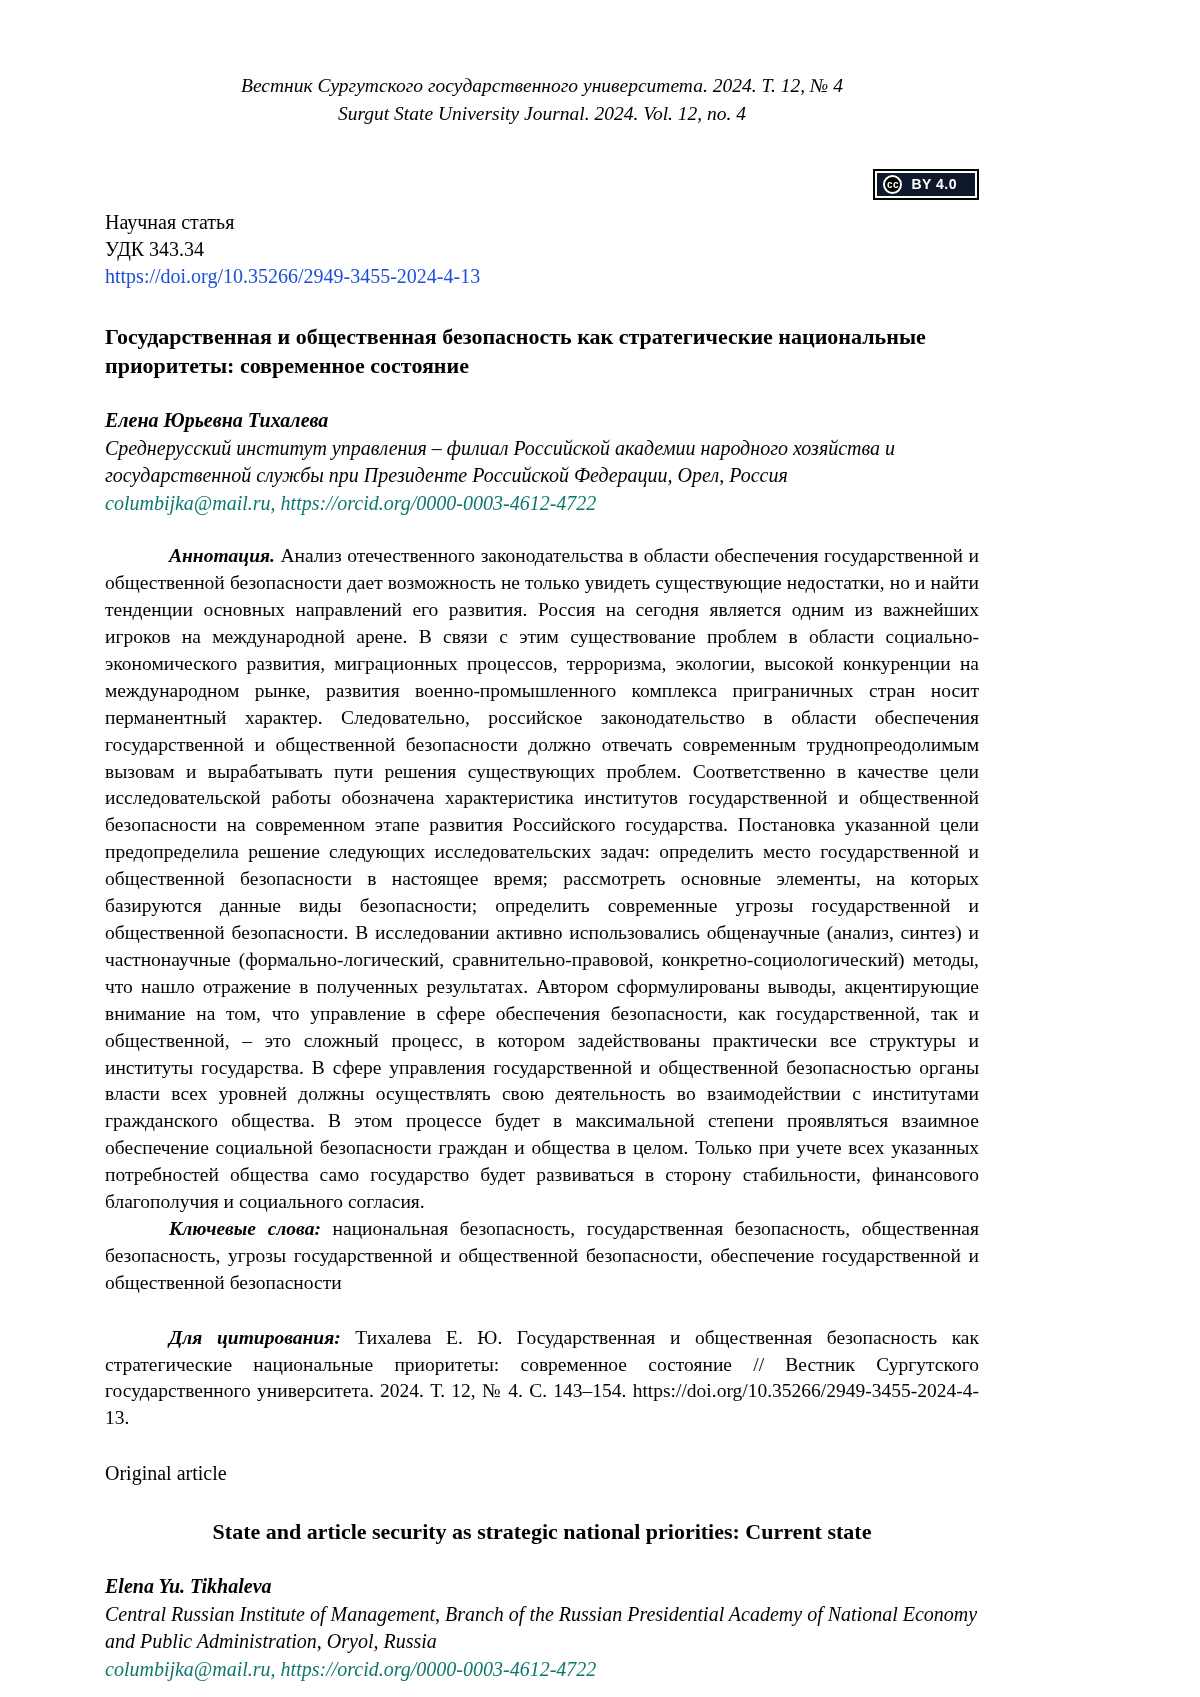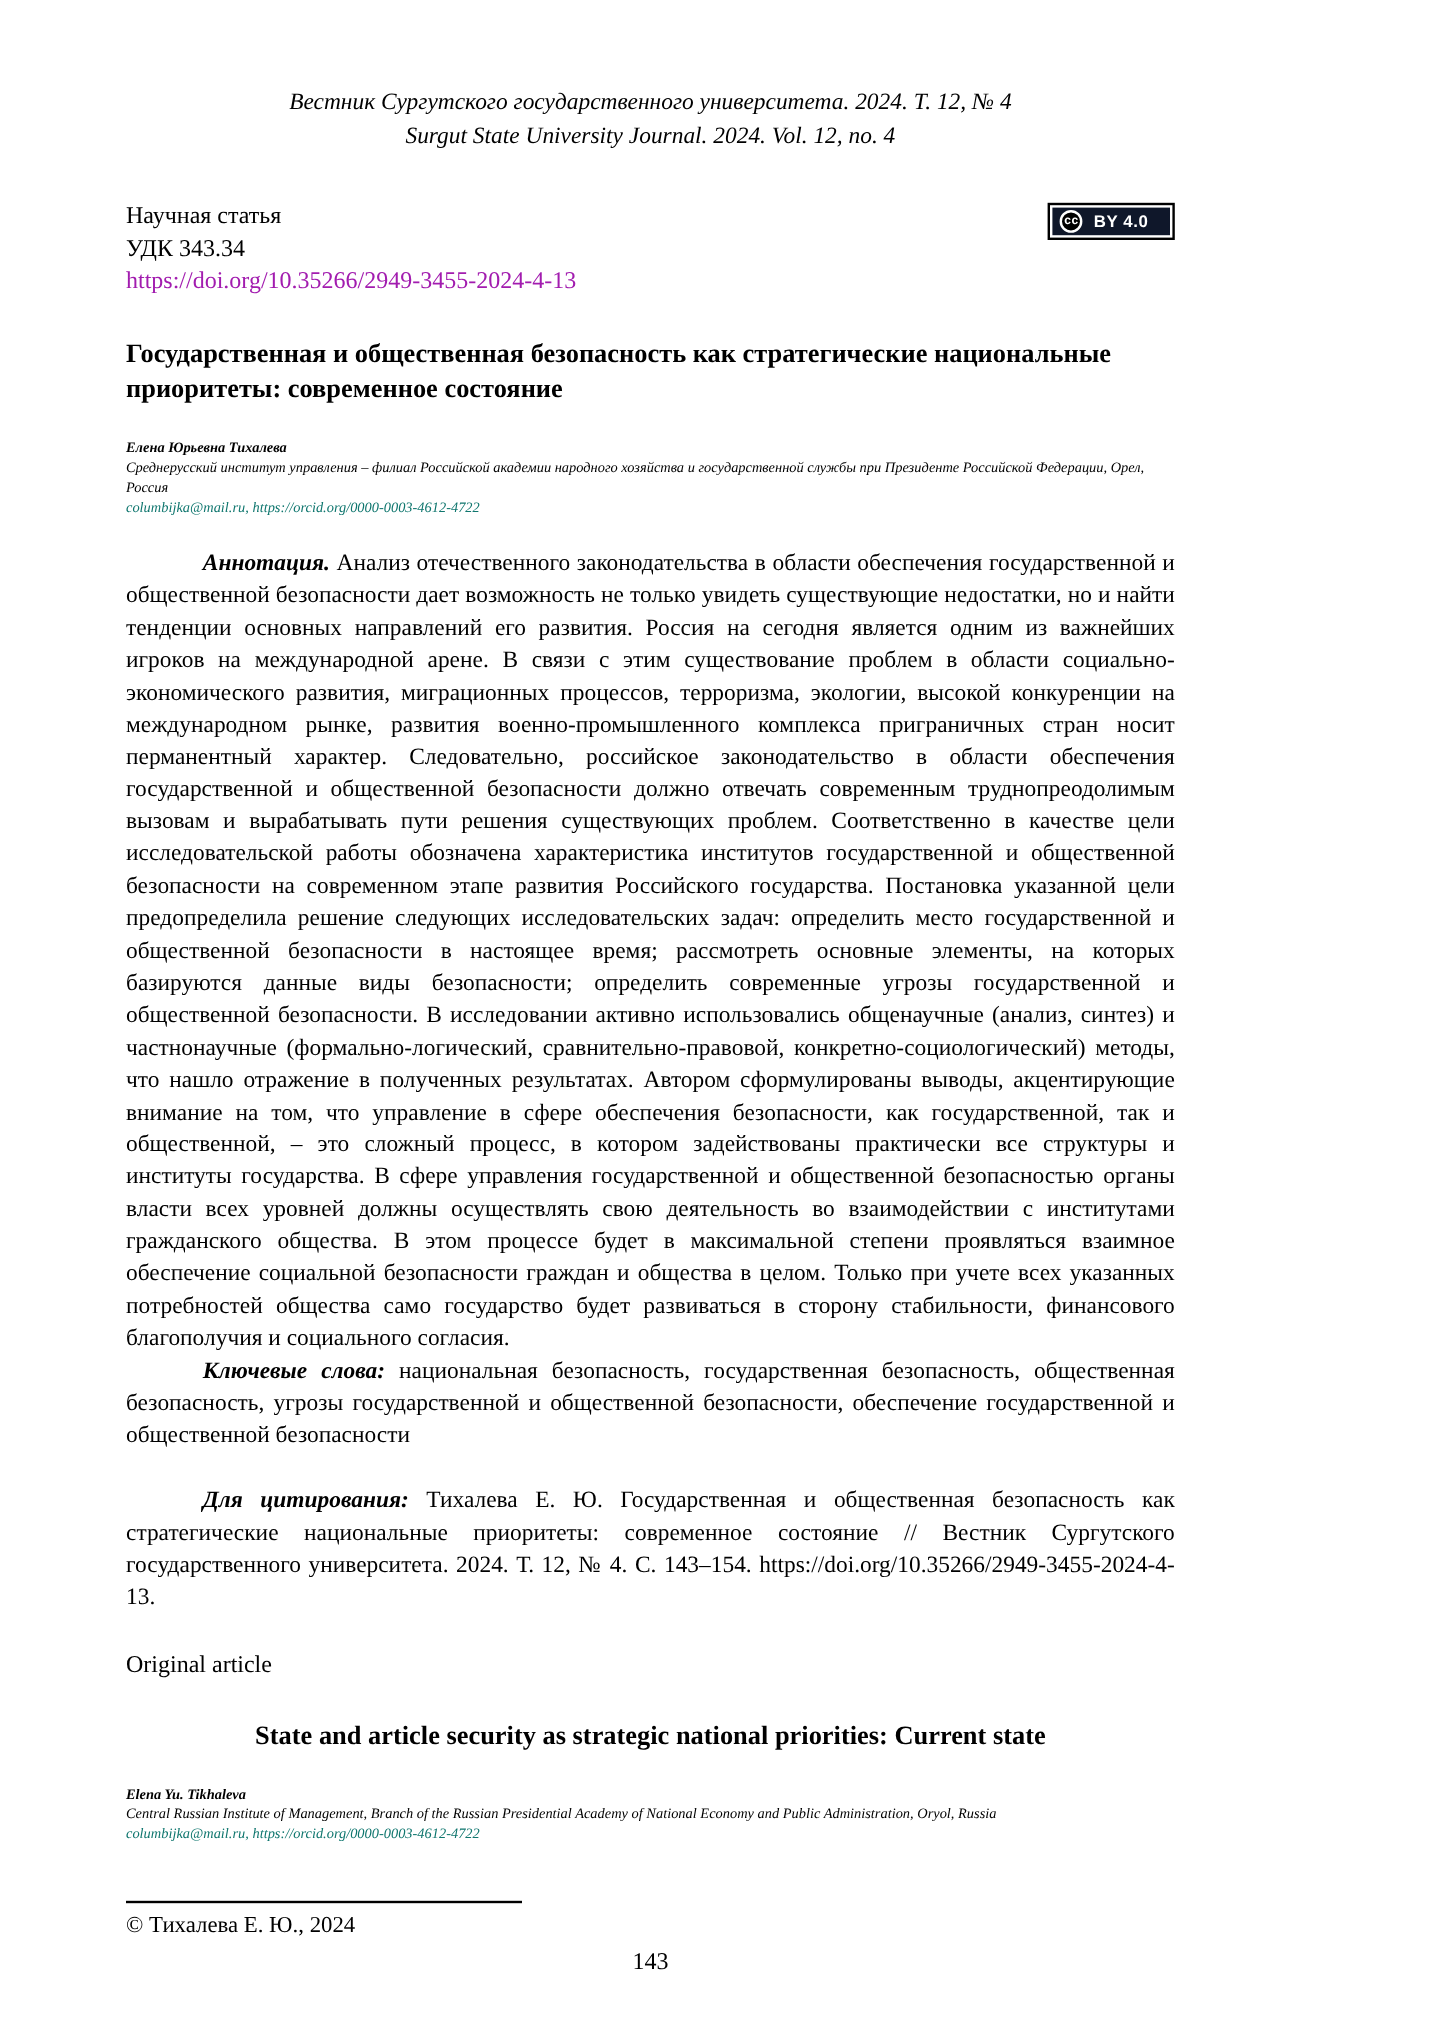--- a/index.html
+++ b/index.html
@@ -19,22 +19,22 @@
     font-style: italic;
     font-size: 19.5px;
     line-height: 1.45;
   }
   .meta-row {
     display: flex;
     justify-content: space-between;
     align-items: flex-start;
     margin-top: 38px;
   }
-  .meta-left { line-height: 1.35; font-size: 20px; }
-  .doi-link { color: #a21caf; text-decoration: none; }
+  .meta-left { line-height: 1.35; font-size: 20px; margin-top: 42px; }
+  .doi-link { color: #1d4ed8; text-decoration: none; }
 
   .cc-badge {
     border: 2px solid #000000;
     padding: 2px;
     background: #ffffff;
     display: inline-block;
     margin-top: 2px;
   }
   .cc-badge-inner {
     background: #0f172a;
@@ -72,21 +72,21 @@
     margin: 32px auto 0 auto;
   }
   .title-en {
     font-size: 22px;
     font-weight: bold;
     text-align: center;
     line-height: 1.35;
     margin-top: 32px;
   }
 
-  .author-block { margin-top: 26px; line-height: 1.38; font-size: 12px; }
+  .author-block { margin-top: 26px; line-height: 1.38; font-size: 20px; }
   .author-name { font-weight: bold; font-style: italic; }
   .affiliation { font-style: italic; }
   .contact-line { font-style: italic; color: #0f766e; text-decoration: none; display: block; }
 
   .body-para {
     font-size: 19.5px;
     line-height: 1.38;
     text-align: justify;
     text-indent: 64px;
   }

